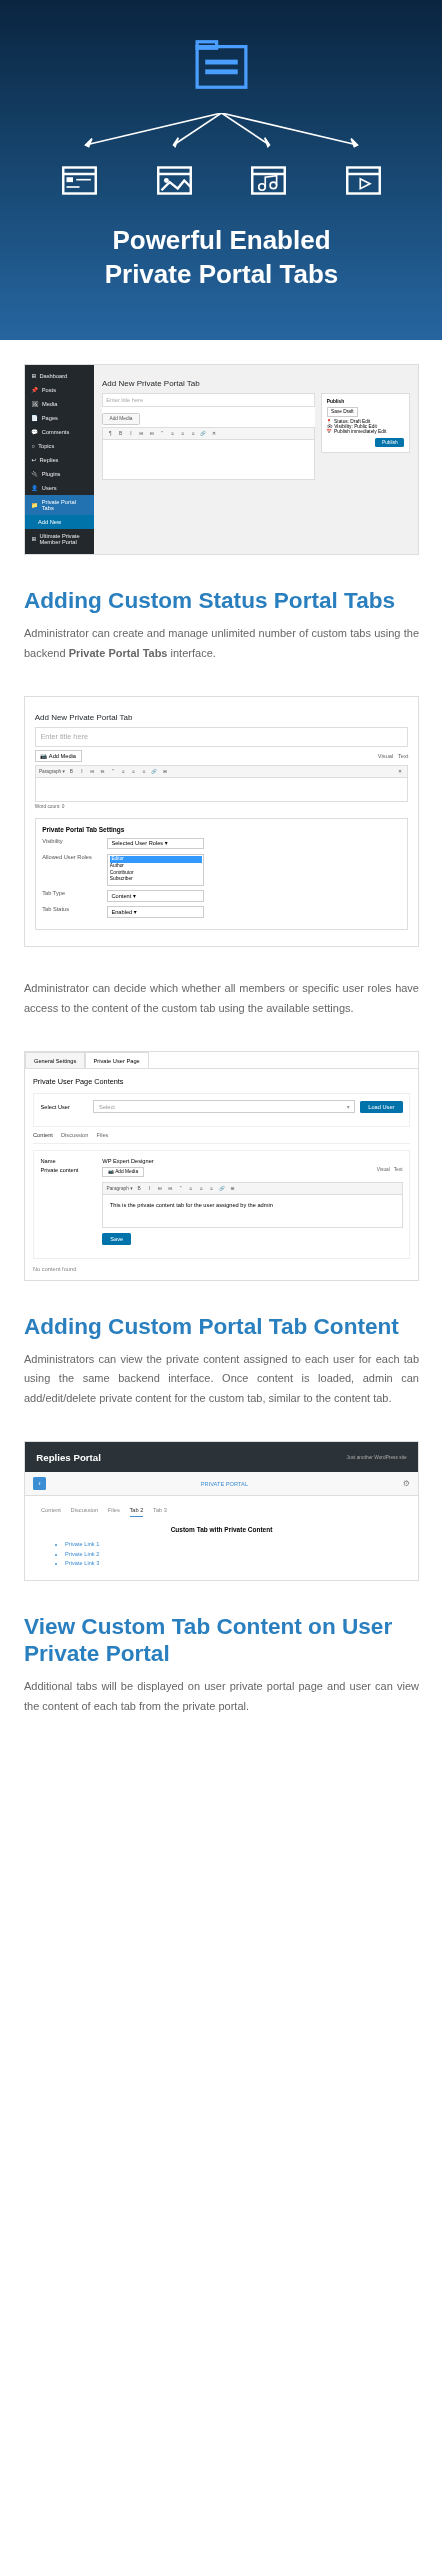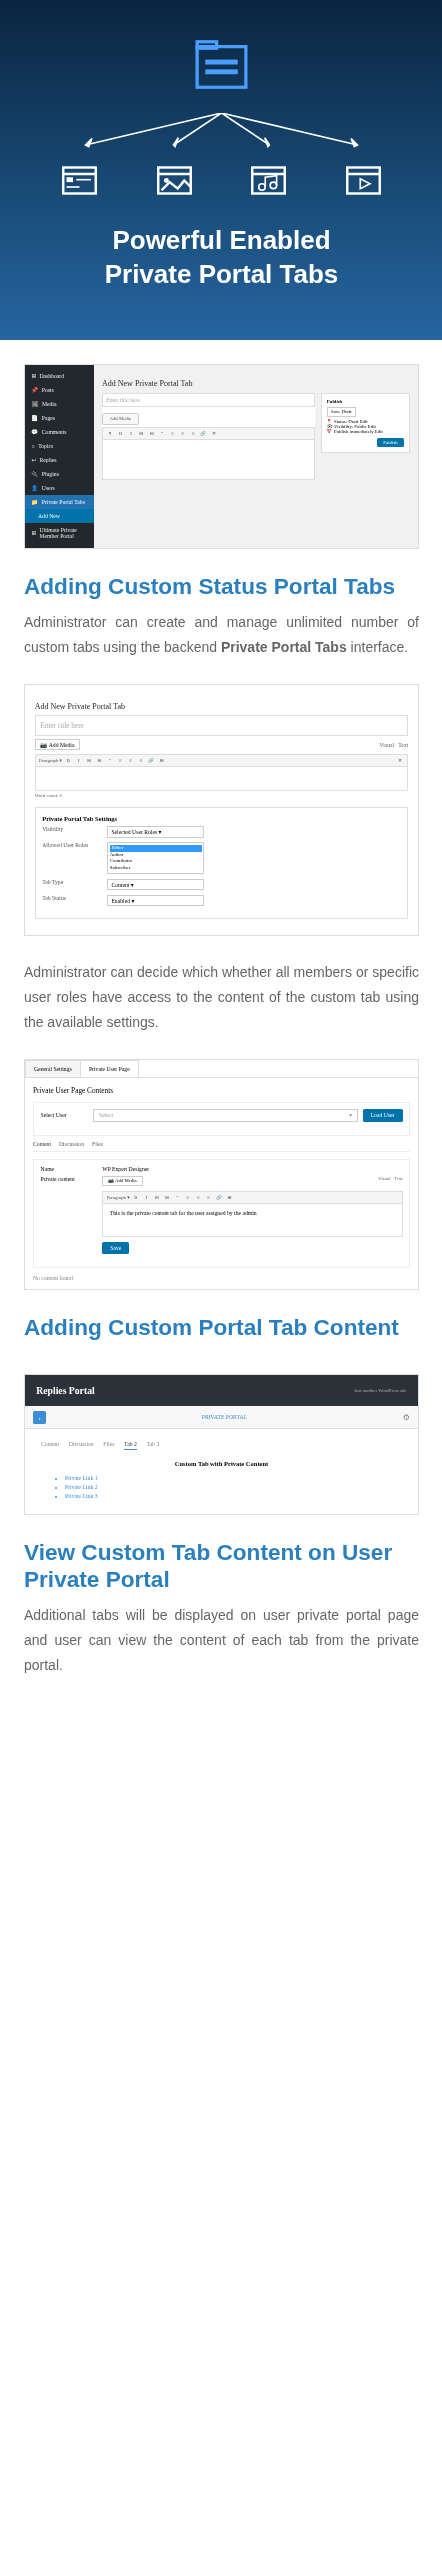--- a/index.html
+++ b/index.html
@@ -5,23 +5,23 @@
 * { margin: 0; padding: 0; box-sizing: border-box; }
 body { width: 443px; font-family: Arial, sans-serif; background: #fff; }
 .hero { background: linear-gradient(180deg, #0a2540 0%, #1a4d7a 60%, #2665a0 100%); padding: 32px 16px 48px; text-align: center; }
 .hero-icon { margin: 0 auto 16px; width: 65px; height: 65px; }
 .hero-arrows { position: relative; height: 40px; margin-bottom: 8px; }
 .hero-small-icons { display: flex; justify-content: space-around; padding: 0 16px; margin-bottom: 24px; }
 .hero-small-icons svg { width: 39px; height: 39px; }
 .hero-title { color: #fff; font-size: 26px; font-weight: bold; line-height: 1.3; }
 .section { padding: 24px 24px; }
 .section h2 { color: #2a7fbf; font-size: 22.6px; font-weight: bold; margin-bottom: 9.7px; line-height: 1.2; }
-.section p { color: #666; font-size: 14px; line-height: 1.8; text-align: justify; }
+.section p { color: #666; font-size: 11px; line-height: 1.8; text-align: justify; }
 .section p strong { font-weight: bold; }
-.mockup { margin: 0 24px; border: 0.8px solid #ddd; background: #f9f9f9; font-family: Liberation Serif, serif; }
+.mockup { margin: 8px 24px; border: 0.8px solid #ddd; background: #f9f9f9; }
 .mockup-wp { display: flex; font-size: 5.7px; }
 .wp-sidebar { background: #23282d; color: #eee; width: 69px; padding: 4.8px 0; }
 .wp-sidebar-item { padding: 4px 6.5px; display: flex; align-items: center; gap: 3.2px; }
 .wp-sidebar-item.active { background: #0073aa; color: #fff; }
 .wp-sidebar-item.blue { background: #2271b1; color: #fff; }
 .wp-main { flex: 1; background: #f1f1f1; padding: 8px; }
 .wp-main-inner { display: flex; gap: 6.5px; }
 .wp-editor { flex: 1; background: #fff; border: 0.8px solid #ddd; }
 .wp-meta { width: 89px; }
 .wp-metabox { background: #fff; border: 0.8px solid #ddd; margin-bottom: 4.8px; padding: 4.8px; font-size: 4.8px; }
@@ -317,20 +317,21 @@
           <div style="margin-top:4.8px;"><span class="m3-btn-blue">Save</span></div>
         </div>
       </div>
     </div>
     <div style="font-size:5.7px;color:#888;margin-top:6.5px;">No content found</div>
   </div>
 </div>
 
 <div class="section">
   <h2>Adding Custom Portal Tab Content</h2>
+  <p>Administrators can view the private content assigned to each user for each tab using the same backend interface. Once content is loaded, admin can add/edit/delete private content for the custom tab, similar to the content tab.</p>
 </div>
 
 <div class="mockup mockup4">
   <div class="m4-header">
     <span class="m4-header-title">Replies Portal</span>
     <span class="m4-header-sub">Just another WordPress site</span>
   </div>
   <div class="m4-nav">
     <span class="m4-nav-arrow">‹</span>
     <span class="m4-crumb">PRIVATE PORTAL</span>

